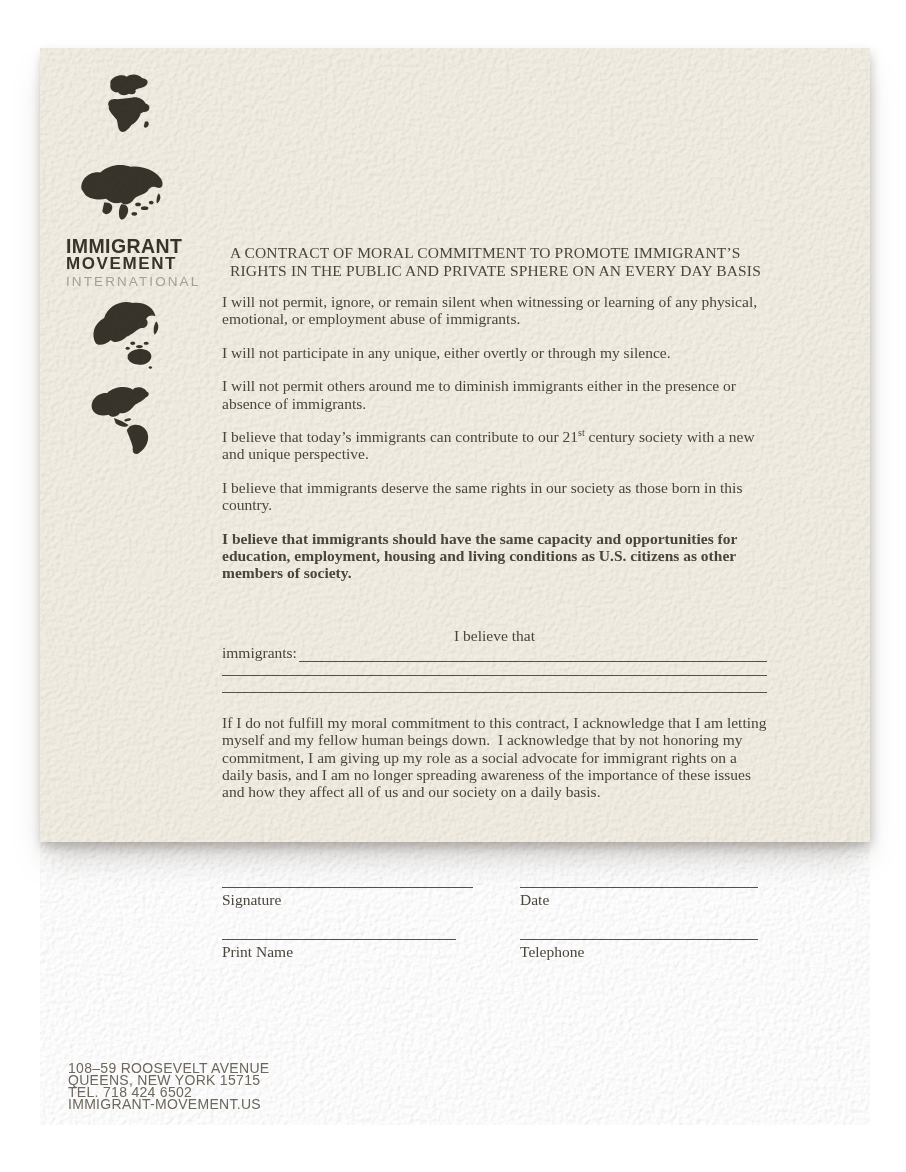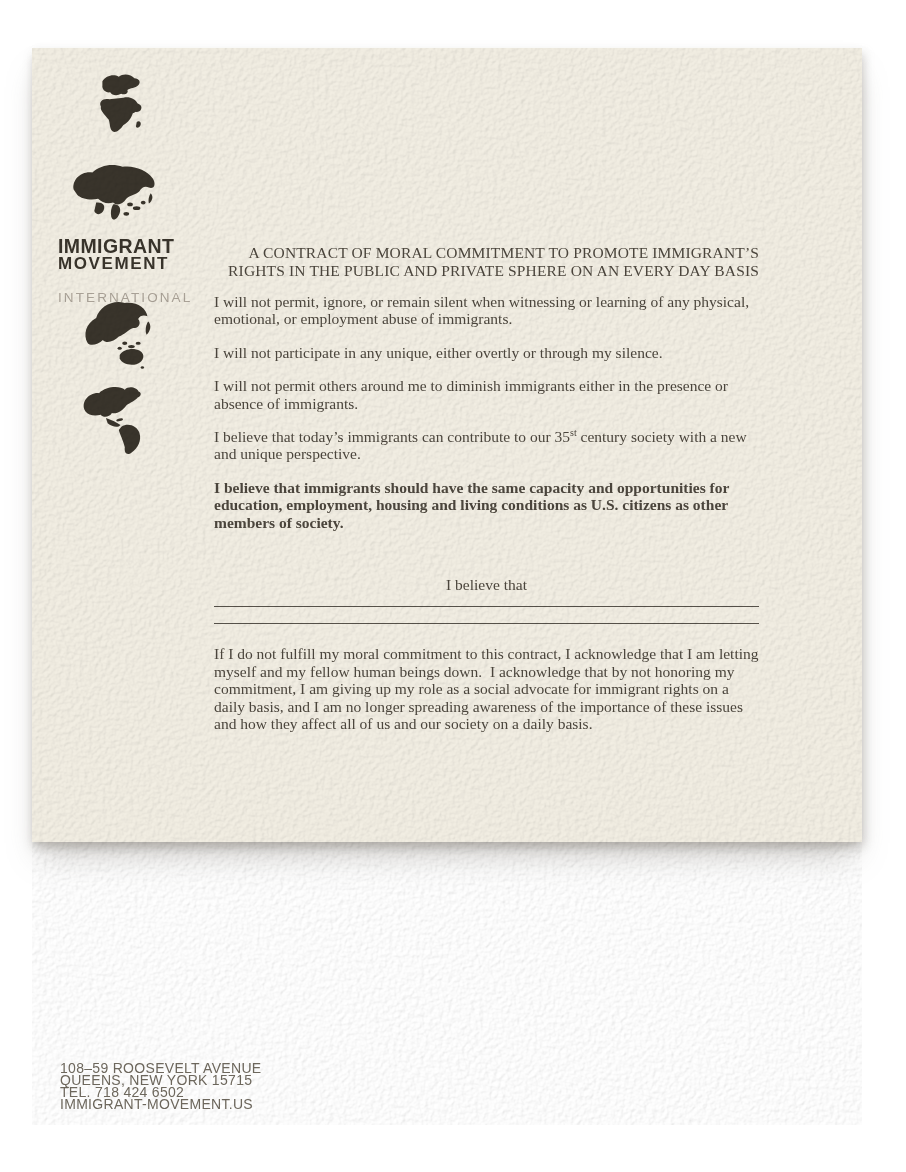--- a/index.html
+++ b/index.html
@@ -2,21 +2,21 @@
 <html><head>
 <meta charset="utf-8">
 <style>
   html,body{margin:0;padding:0;}
   body{
     width:906px;height:1172px;position:relative;overflow:hidden;
     background:#ffffff;
     font-family:"Liberation Serif","DejaVu Serif",serif;
   }
   .paper{
-    position:absolute;left:32px;top:48px;width:830px;height:794px;
+    position:absolute;left:40px;top:48px;width:830px;height:794px;
     background:#f2eee3;
     box-shadow:0 6px 10px -2px rgba(140,136,128,.45),
                0 20px 30px -8px rgba(140,136,128,.42),
                4px 4px 9px rgba(160,156,148,.18);
   }
   .tex{position:absolute;left:0;top:0;mix-blend-mode:multiply;opacity:.22;pointer-events:none;}
 
   
   .globe{position:absolute;}
   .globe svg{display:block;width:100%;height:100%;}
@@ -24,28 +24,28 @@
   .g2{left:36px;top:113px;width:94px;height:70px;}
   .g3{left:44px;top:248px;width:84px;height:76px;}
   .g4{left:39px;top:334px;width:87px;height:79px;}
   .wordmark{
     position:absolute;left:26px;top:190px;width:140px;
     font-family:"Liberation Sans","DejaVu Sans",sans-serif;
     color:#39342b;
   }
   .wm1{font-weight:bold;font-size:19.5px;line-height:17px;letter-spacing:.4px;}
   .wm2{font-weight:bold;font-size:17px;line-height:17px;letter-spacing:1.6px;}
-  .wm3{font-weight:normal;font-size:13.5px;line-height:15px;letter-spacing:2.1px;color:#aba398;margin-top:18px;}
+  .wm3{font-weight:normal;font-size:13.5px;line-height:15px;letter-spacing:2.1px;color:#aba398;margin-top:2px;}
 
   
   .main{
     position:absolute;left:182px;top:196px;width:545px;
     color:#4c463d;font-size:15.5px;line-height:17.4px;
   }
-  .title{margin:0 0 13px 8px;line-height:18px;letter-spacing:.15px;text-align:right;}
+  .title{margin:0 0 13px 8px;line-height:18px;letter-spacing:.15px;}
   .para{margin:12px 0 16px 0;white-space:pre-wrap;}
   .paras .para:last-child{margin-bottom:0;font-weight:bold;}
   sup{font-size:10px;line-height:0;}
 
   .fillin{margin-top:45px;text-align:center;}
   .fill-row{display:flex;align-items:flex-end;}
   .fill-line{flex:1;border-bottom:1px solid #57524a;height:16px;margin-left:2px;}
   .blank{border-bottom:1px solid #57524a;}
   .blank.b1{height:13px;}
   .blank.b2{height:16px;}
@@ -128,34 +128,57 @@
 
     <p class="title">
       <span>A CONTRACT OF MORAL COMMITMENT TO PROMOTE IMMIGRANT’S</span><br>
       <span>RIGHTS IN THE PUBLIC AND PRIVATE SPHERE ON AN EVERY DAY BASIS</span>
     </p>
 
     <div class="paras">
       <p class="para">I will not permit, ignore, or remain silent when witnessing or learning of any physical, emotional, or employment abuse of immigrants.</p>
       <p class="para">I will not participate in any unique, either overtly or through my silence.</p>
       <p class="para">I will not permit others around me to diminish immigrants either in the presence or absence of immigrants.</p>
-      <p class="para"><span>I believe that today’s immigrants can contribute to our 35</span><sup>st</sup><span> century society with a new and unique perspective.</span></p>
+      <p class="para"><span>I believe that today’s immigrants can contribute to our 21</span><sup>st</sup><span> century society with a new and unique perspective.</span></p>
+      <p class="para">I believe that immigrants deserve the same rights in our society as those born in this country.</p>
       <p class="para">I believe that immigrants should have the same capacity and opportunities for education, employment, housing and living conditions as U.S. citizens as other members of society.</p>
     </div>
 
     <div class="fillin">
       <div>I believe that</div>
+      <div class="fill-row">
+        <span>immigrants:</span>
+        <span class="fill-line"></span>
+      </div>
       <div class="blank b1"></div>
       <div class="blank b2"></div>
     </div>
 
     <div class="dishonor">
       <p class="dishonor-body">If I do not fulfill my moral commitment to this contract, I acknowledge that I am letting myself and my fellow human beings down.  I acknowledge that by not honoring my commitment, I am giving up my role as a social advocate for immigrant rights on a daily basis, and I am no longer spreading awareness of the importance of these issues and how they affect all of us and our society on a daily basis.</p>
     </div>
 
+    <div class="sig-grid">
+      <div class="sig-cell">
+        <div class="sig-line"></div>
+        <div class="sig-label">Signature</div>
+      </div>
+      <div class="sig-cell">
+        <div class="sig-line"></div>
+        <div class="sig-label">Date</div>
+      </div>
+      <div class="sig-cell">
+        <div class="sig-line short"></div>
+        <div class="sig-label">Print Name</div>
+      </div>
+      <div class="sig-cell">
+        <div class="sig-line"></div>
+        <div class="sig-label">Telephone</div>
+      </div>
+    </div>
   </div>
 
   <div class="footer">
     <div>108–59 ROOSEVELT AVENUE</div>
     <div>QUEENS, NEW YORK 15715</div>
     <div>TEL. 718 424 6502</div>
     <div>IMMIGRANT-MOVEMENT.US</div>
   </div>
 
   <svg class="tex" width="830" height="1077" aria-hidden="true">

